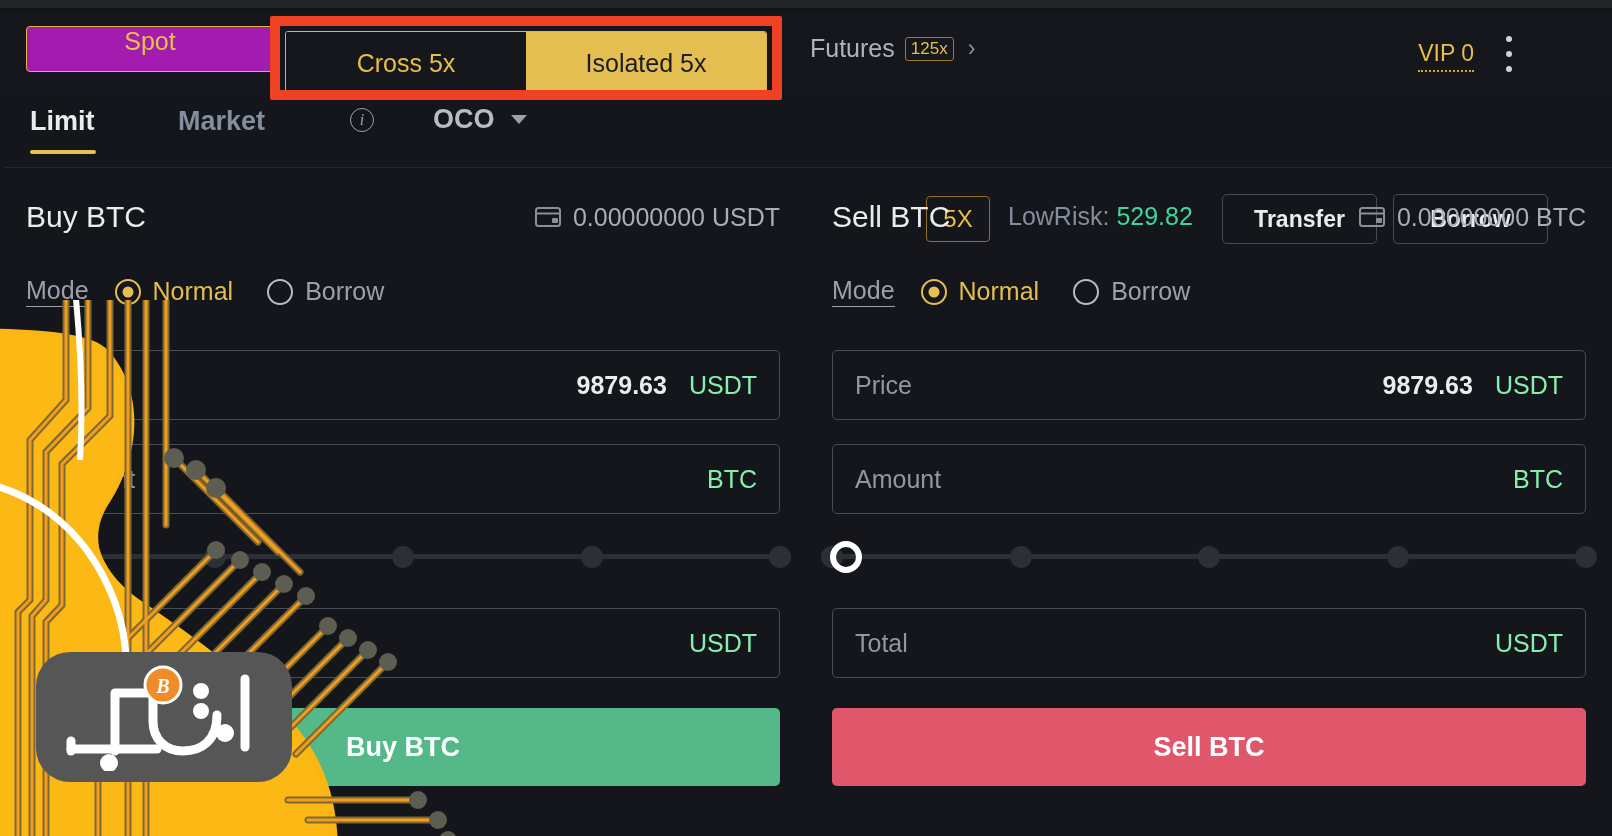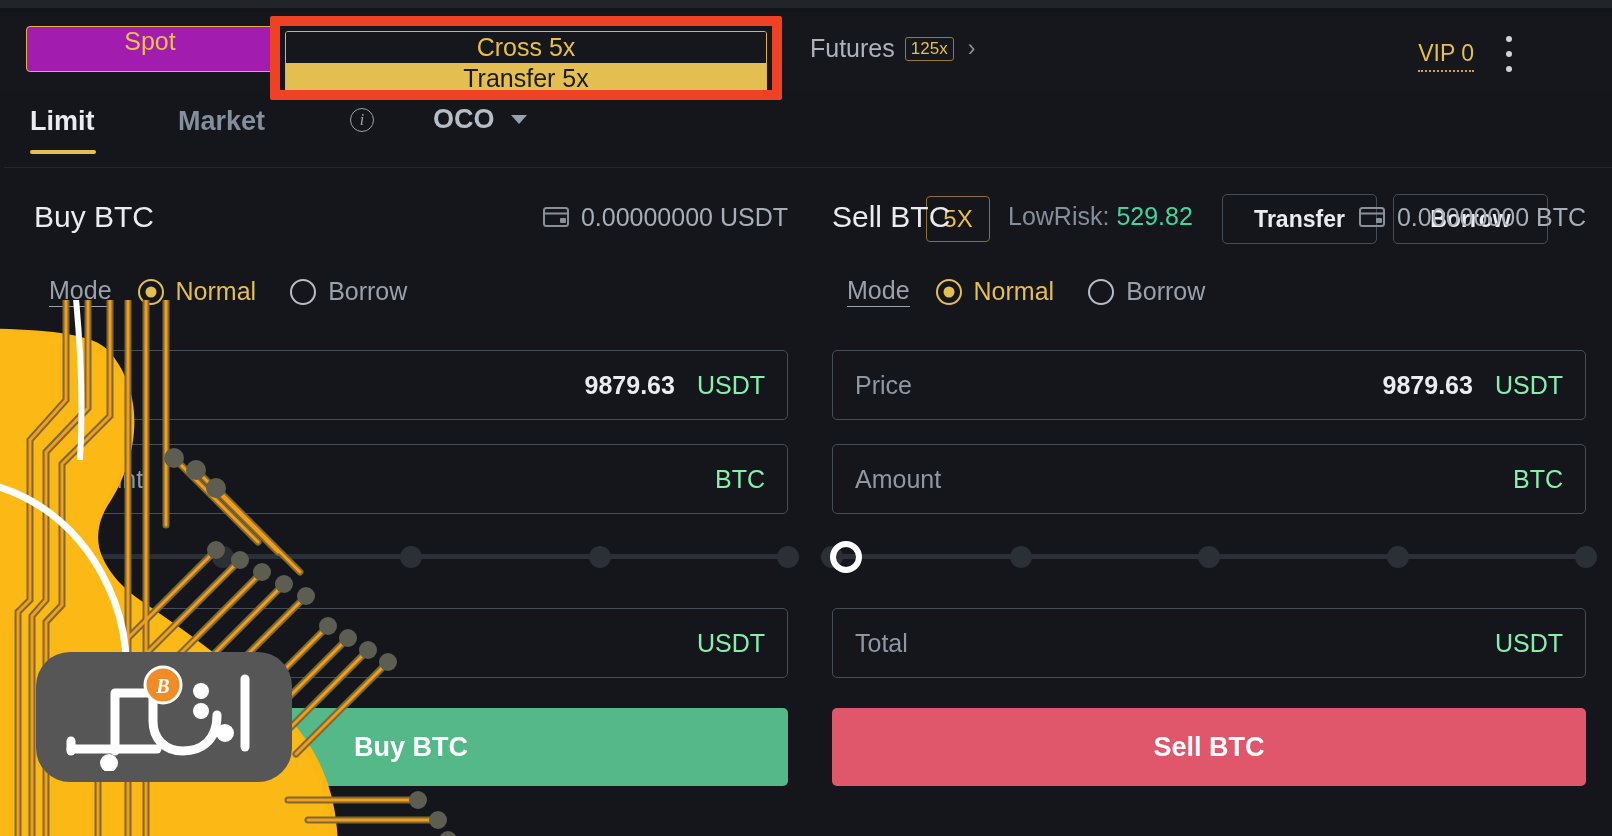--- a/index.html
+++ b/index.html
@@ -51,21 +51,20 @@
     pointer-events: none;
   }
 
   .margin-group {
     position: absolute; left: 285px; top: 19px;
     width: 482px; height: 64px;
     display: flex;
     border-radius: 3px;
     overflow: hidden;
     border: 1px solid #e3b341;
-    flex-direction: column;
   }
   .margin-seg {
     flex: 1;
     display: flex; align-items: center; justify-content: center;
     font-size: 25px;
     cursor: pointer;
   }
   .margin-seg.off { background: #15171d; color: #e8bf48; }
   .margin-seg.on  { background: #e4be51; color: #1a1c20; }
 
@@ -159,35 +158,35 @@
     background: transparent; color: #eaecef;
     font-size: 23px; font-weight: bold;
     display: flex; align-items: center; justify-content: center;
     cursor: pointer;
   }
   .ghost-btn.transfer { left: 1218px; width: 155px; }
   .ghost-btn.borrow   { left: 1389px; width: 155px; }
 
   
   .panel { position: absolute; top: 168px; height: 668px; }
-  .panel.buy  { left: 8px;    width: 806px; }
+  .panel.buy  { left: 0;    width: 806px; }
   .panel.sell { left: 806px; width: 806px; }
 
   .panel-head {
     position: absolute; top: 32px; left: 26px; right: 26px;
     display: flex; align-items: center; justify-content: space-between;
   }
   .side-title { font-size: 30px; color: #eaecef; }
   .bal { display: flex; align-items: center; gap: 12px; }
   .wallet-icon { display: block; }
   .bal-text { font-size: 25px; color: #a7aeb8; }
 
   .mode-row {
     position: absolute; top: 108px; left: 26px;
-    display: flex; align-items: center; gap: 0px; margin-left: 15px;
+    display: flex; align-items: center; gap: 0px;
   }
   .mode-link {
     font-size: 25px; color: #9aa1ab;
     border-bottom: 1.5px solid #9aa1ab;
     padding-bottom: 1px; margin-right: 26px;
     cursor: pointer;
   }
   .radio-opt { display: flex; align-items: center; gap: 12px; margin-right: 34px; cursor: pointer; }
   .radio {
     width: 26px; height: 26px; border-radius: 50%;
@@ -282,21 +281,21 @@
 
     <div class="spot-btn">
       <span>Spot</span>
     </div>
 
     <div class="margin-group">
       <div class="margin-seg off">
         <span>Cross 5x</span>
       </div>
       <div class="margin-seg on">
-        <span>Transfer 5x</span>
+        <span>Isolated 5x</span>
       </div>
     </div>
 
     <div class="redbox"></div>
 
     <div class="futures-wrap">
       <span class="futures-label">Futures</span>
       <span class="futures-badge">125x</span>
       <span class="chev-right">›</span>
     </div>

